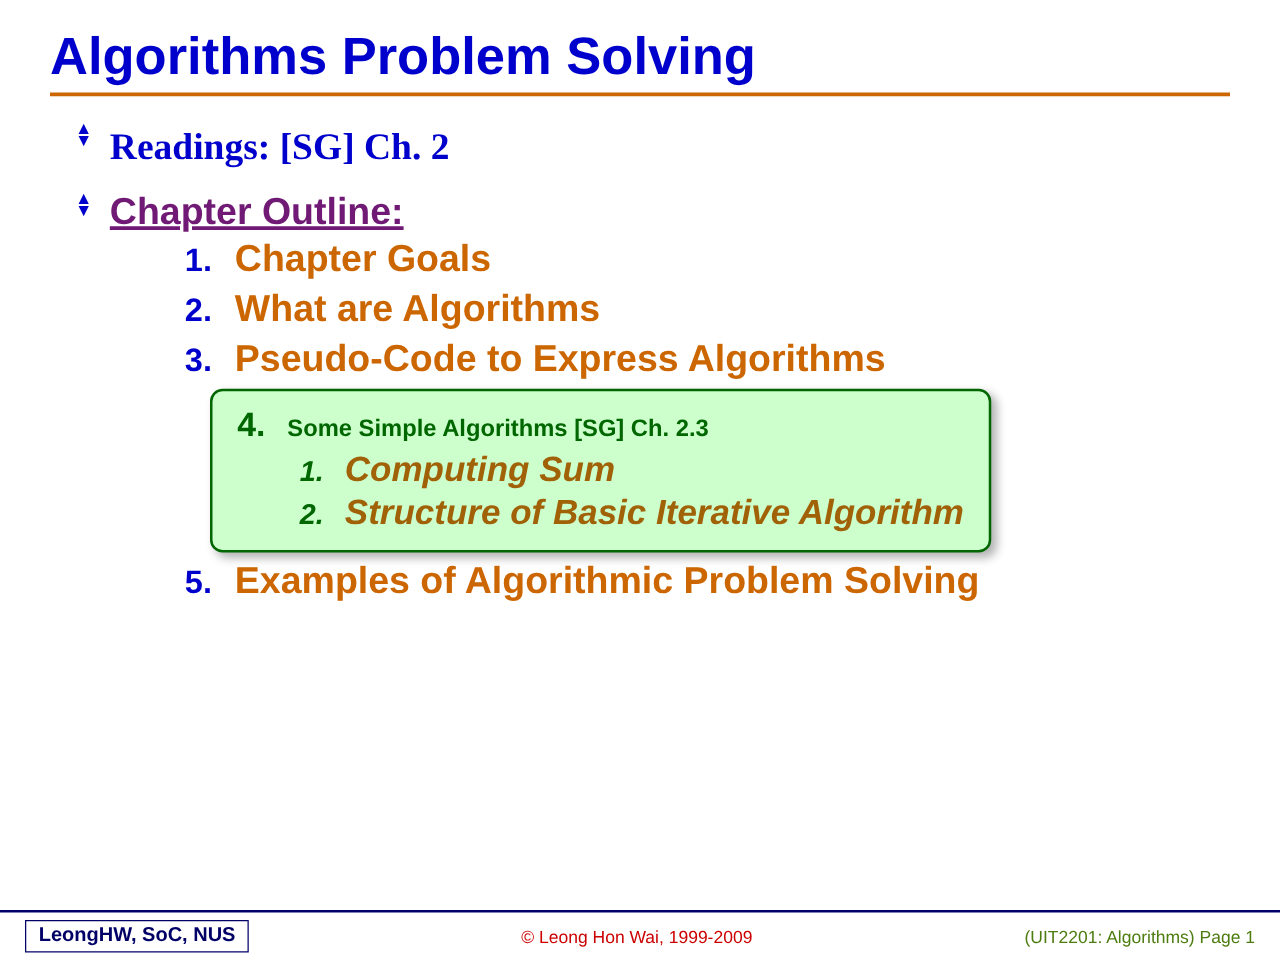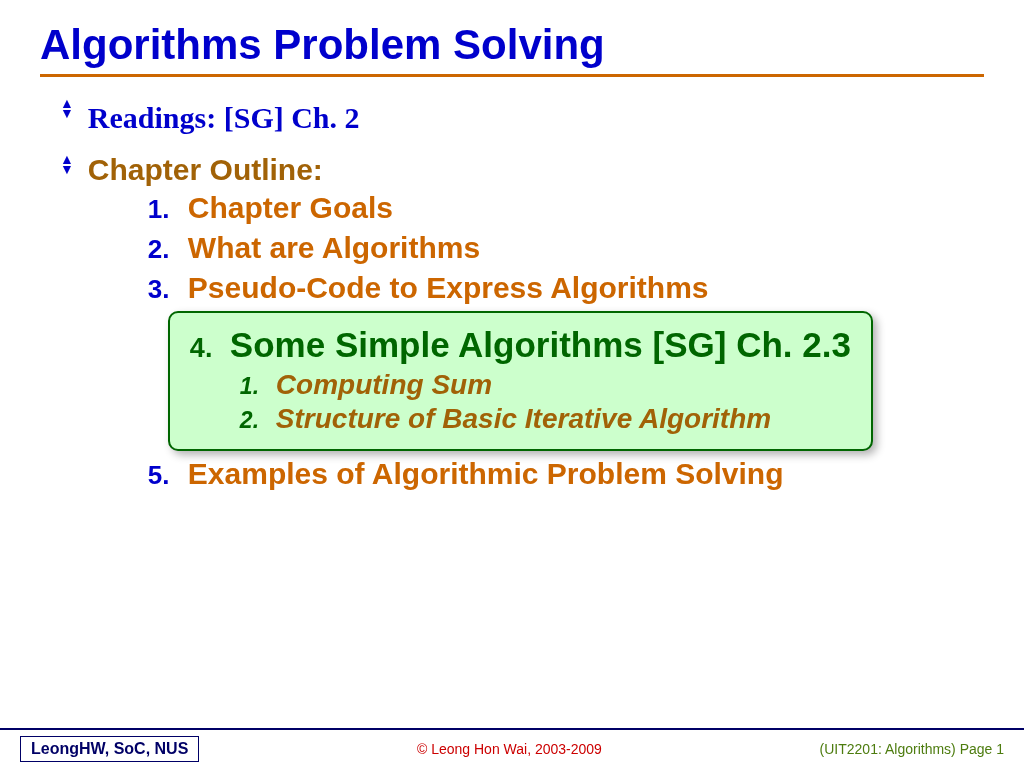--- a/index.html
+++ b/index.html
@@ -82,22 +82,23 @@
       font-size: 30px;
       font-weight: bold;
       color: #0000cc;
       font-family: Liberation Serif, serif;
       margin-top: 4px;
     }
 
     .chapter-outline-label {
       font-size: 30px;
       font-weight: bold;
-      color: #a16207;
-      font-family: Arial, sans-serif;
+      color: #701a75;
+      font-family: Arial, sans-serif;
+      text-decoration: underline;
       margin-top: 4px;
     }
 
     .outline-list {
       margin-left: 60px;
       margin-top: 4px;
     }
 
     .outline-item {
       display: flex;
@@ -139,21 +140,21 @@
 
     .highlighted-number {
       font-size: 27px;
       font-weight: bold;
       color: #006600;
       font-family: Arial, sans-serif;
       min-width: 40px;
     }
 
     .highlighted-text {
-      font-size: 35px;
+      font-size: 19px;
       font-weight: bold;
       color: #006600;
       font-family: Arial, sans-serif;
     }
 
     .sub-list {
       margin-left: 50px;
       margin-top: 4px;
     }
 
@@ -277,17 +278,17 @@
           </div>
 
         </div>
       </div>
     </div>
 
   </div>
 
   <div class="footer">
     <div class="footer-left-box">LeongHW, SoC, NUS</div>
-    <div class="footer-center">© Leong Hon Wai, 2003-2009</div>
+    <div class="footer-center">© Leong Hon Wai, 1999-2009</div>
     <div class="footer-right">(UIT2201: Algorithms) Page 1</div>
   </div>
 
 </div>
 
 </body></html>

